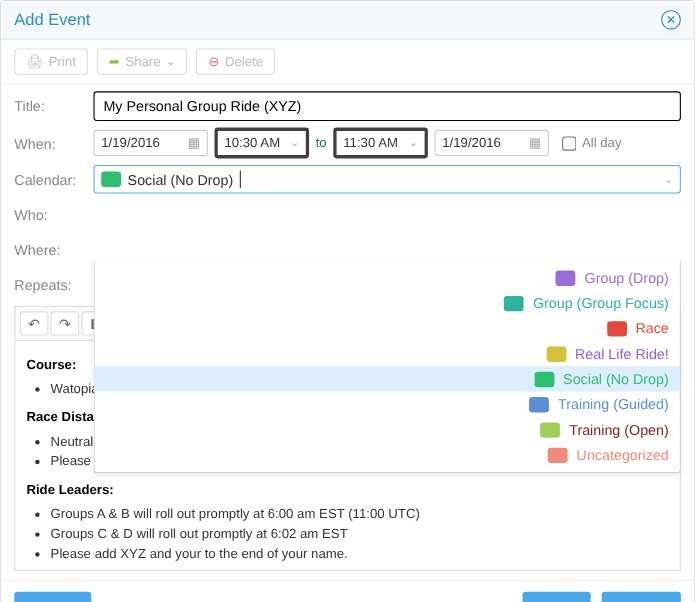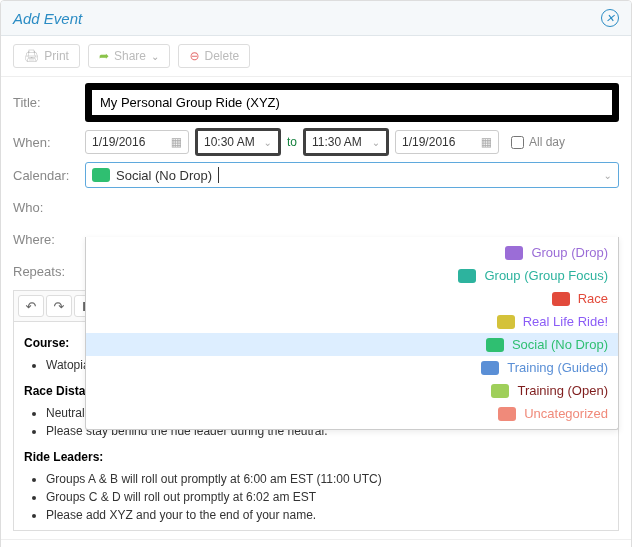--- a/index.html
+++ b/index.html
@@ -1,28 +1,28 @@
 <!DOCTYPE html>
 <html><head>
 <meta charset="utf-8">
 <style>
   * { box-sizing: border-box; margin: 0; padding: 0; }
   body { font-family: "Helvetica Neue", Arial, sans-serif; font-size: 13px; color: #333; background: #fff; }
   .dialog { width: 632px; border: 1px solid #ddd; border-radius: 4px; overflow: hidden; position: relative; }
-  .dialog-header { background: #f5f8fa; border-bottom: 1px solid #e0e6ea; padding: 8px 12px; display: flex; justify-content: space-between; align-items: center; font-style: italic; }
+  .dialog-header { background: #f5f8fa; border-bottom: 1px solid #e0e6ea; padding: 8px 12px; display: flex; justify-content: space-between; align-items: center; }
   .dialog-title { color: #2b8cc4; font-size: 15px; font-weight: 400; }
   .close-btn { width: 18px; height: 18px; border: 1.5px solid #2b8cc4; border-radius: 50%; display: flex; align-items: center; justify-content: center; color: #2b8cc4; font-size: 11px; cursor: pointer; }
   .toolbar { padding: 8px 12px; border-bottom: 1px solid #eee; display: flex; gap: 8px; }
   .tbtn { background: #fff; border: 1px solid #ddd; border-radius: 3px; padding: 4px 10px; font-size: 12px; color: #bbb; display: flex; align-items: center; gap: 5px; cursor: default; }
   .tbtn .ic { font-size: 12px; }
   .form { padding: 6px 12px 0 12px; }
   .row { display: flex; align-items: center; margin-bottom: 6px; min-height: 26px; }
   .label { width: 72px; color: #888; font-size: 13px; }
   .field { flex: 1; }
-  .text-input { width: 100%; border: 7px solid #000000; border-radius: 3px; padding: 5px 8px; font-size: 13px; }
+  .text-input { width: 100%; border: 1px solid #000000; border-radius: 3px; padding: 5px 8px; font-size: 13px; }
   .when-wrap { display: flex; align-items: center; gap: 6px; }
   .date-in { width: 104px; border: 1px solid #ccc; border-radius: 3px; padding: 4px 6px; font-size: 12px; display: flex; align-items: center; justify-content: space-between; gap: 4px; }
   .time-in { width: 86px; border: 3px solid #404040; border-radius: 3px; padding: 4px 6px; font-size: 12px; display: flex; align-items: center; justify-content: space-between; }
   .cal-ic { color: #aaa; font-size: 12px; }
   .chev { color: #aaa; font-size: 10px; }
   .to-label { color: #15803d; font-size: 12px; }
   .allday { display: flex; align-items: center; gap: 5px; margin-left: 6px; }
   .allday input { width: 13px; height: 13px; }
   .allday label { color: #888; font-size: 12px; }
   .combo { position: relative; border: 1px solid #5fa9dd; border-radius: 3px; padding: 4px 22px 4px 6px; font-size: 13px; display: flex; align-items: center; gap: 6px; }

